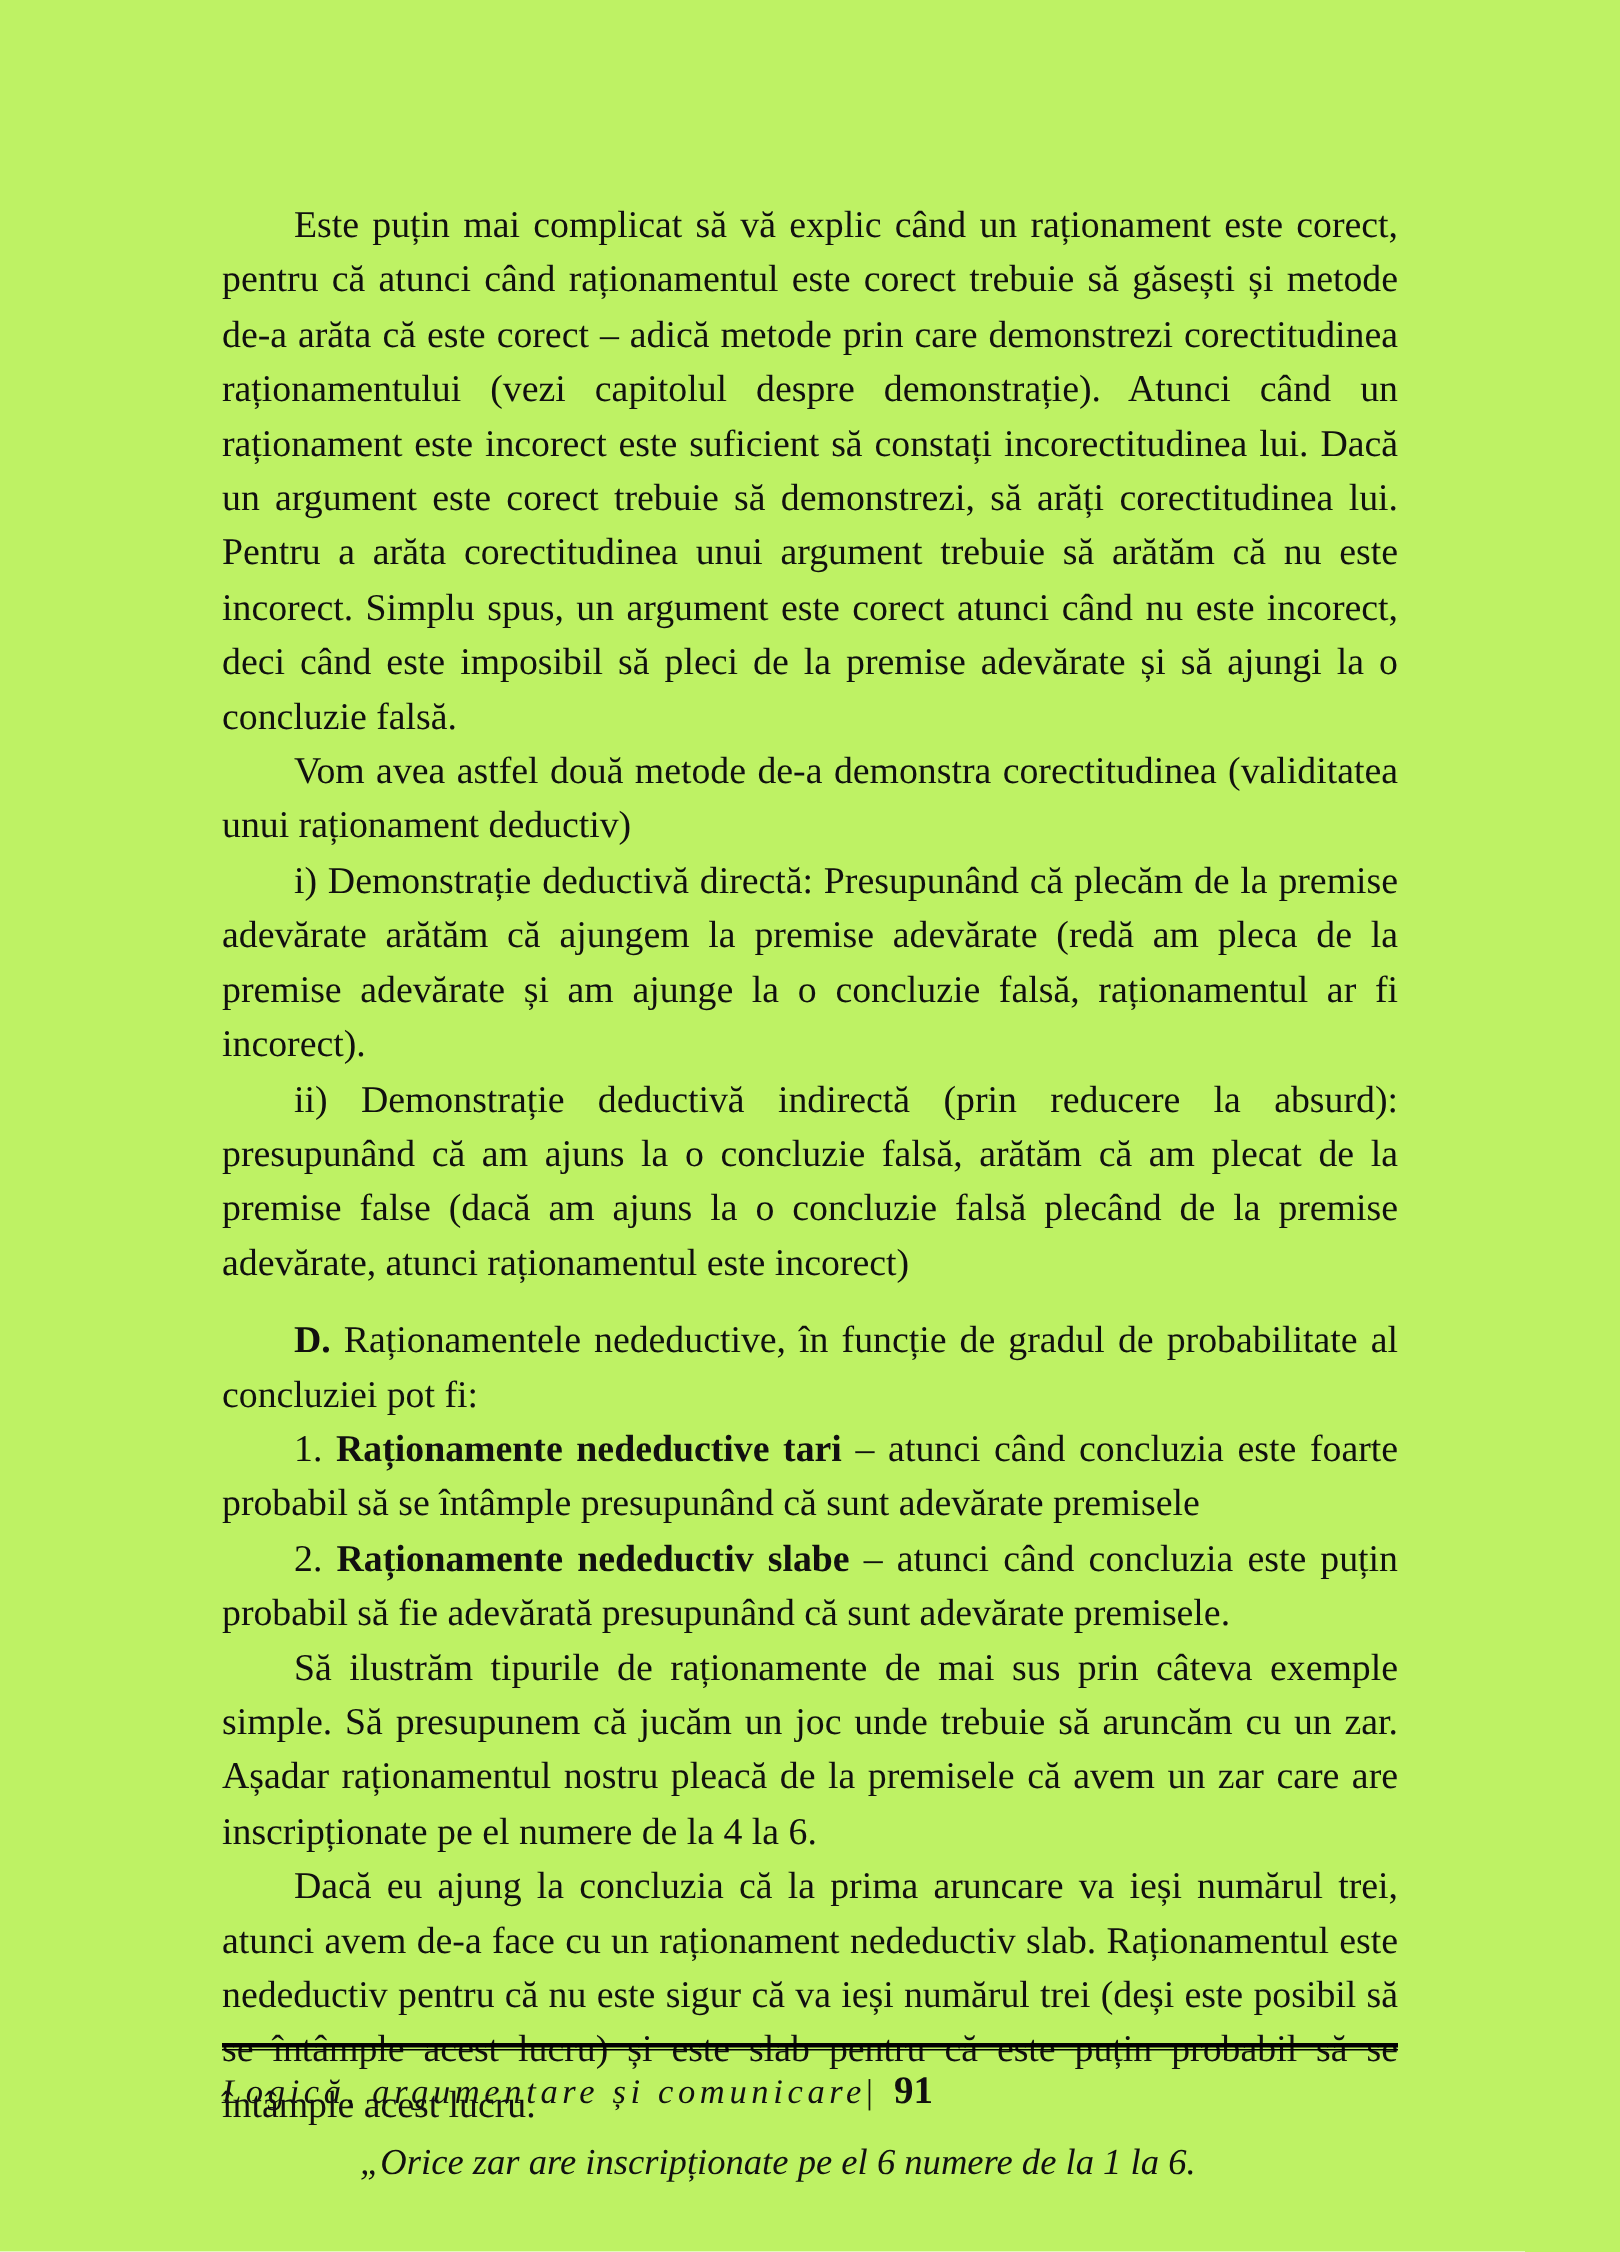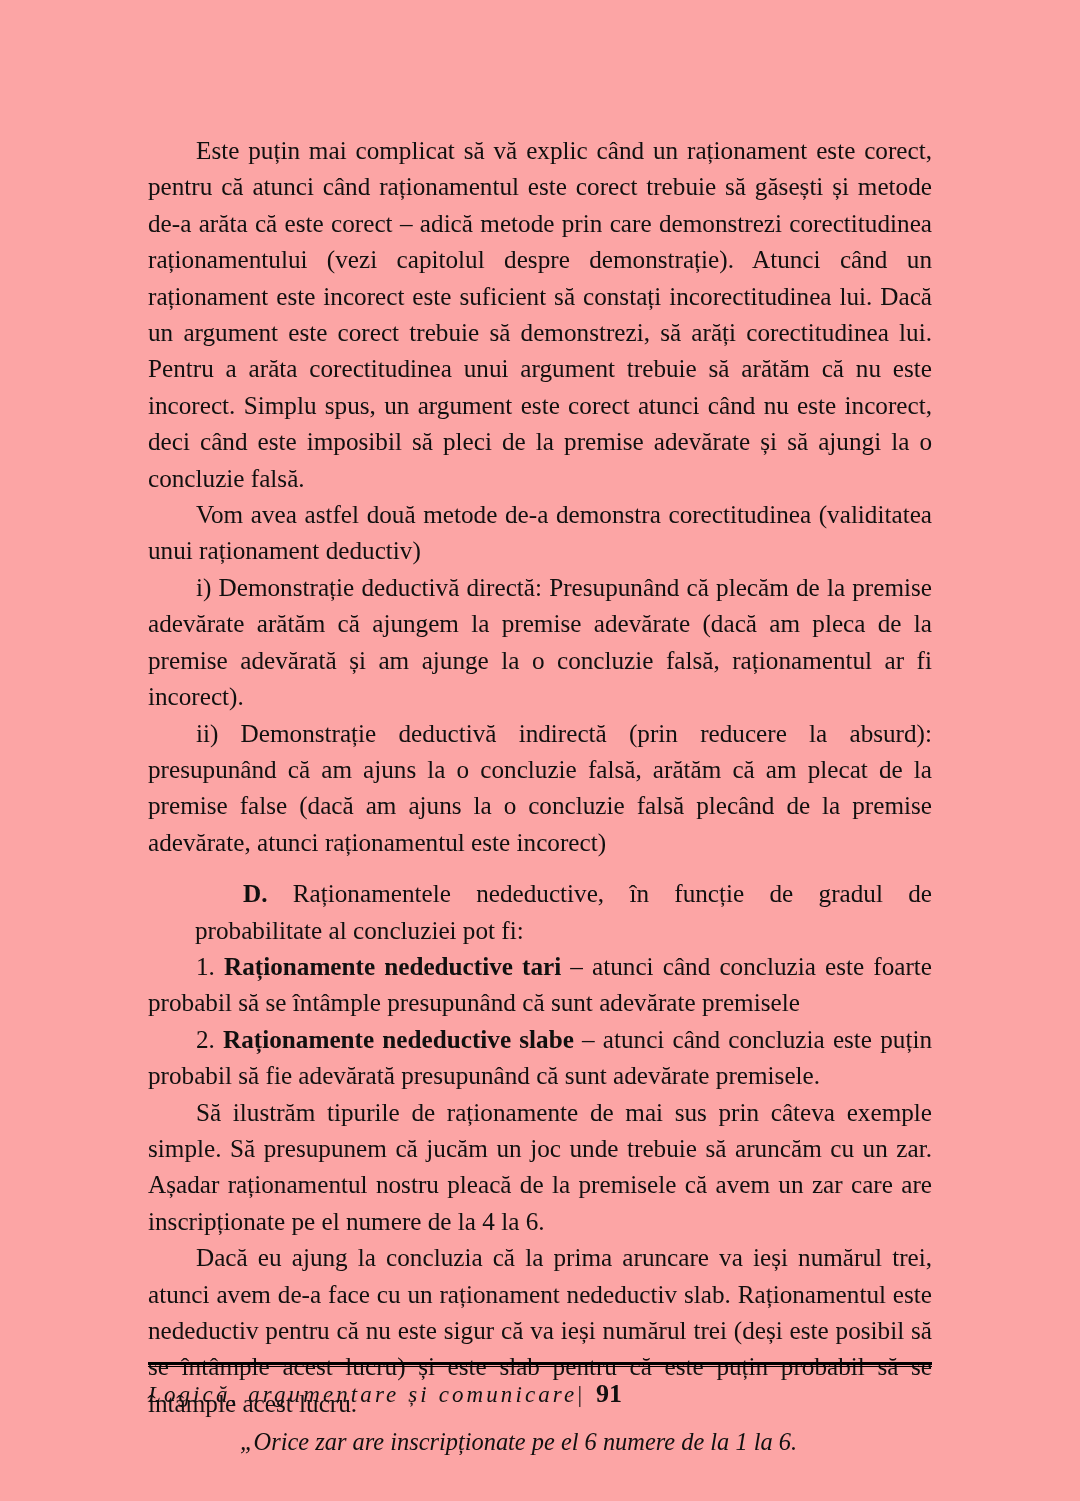--- a/index.html
+++ b/index.html
@@ -5,21 +5,21 @@
 <style>
   html, body {
     margin: 0;
     padding: 0;
     background: #ffffff;
   }
   .page {
     position: relative;
     width: 1080px;
     height: 1501px;
-    background: #fca5a5;
+    background: #bef264;
     overflow: hidden;
     font-family: "Liberation Serif", "DejaVu Serif", serif;
     color: #11100f;
     -webkit-font-smoothing: antialiased;
   }
   .content {
     position: absolute;
     left: 148px;
     top: 133px;
     width: 784px;
@@ -29,21 +29,20 @@
     font-size: 25.2px;
     line-height: 36.4px;
     text-align: justify;
     text-justify: inter-word;
     text-indent: 48px;
     word-spacing: 0px;
     hyphens: none;
   }
   p.para.gap-before {
     margin-top: 15px;
-    margin-left: 47px;
   }
   p.para.last-line-left {
     text-align-last: left;
   }
   b.bold {
     font-weight: bold;
   }
   .quote-block {
     margin-top: 2px;
     padding-left: 92px;
@@ -110,29 +109,29 @@
 <body>
 
 <div class="page">
 
   <div class="content">
 
     <p class="para"> Este puțin mai complicat să vă explic când un raționament este corect, pentru că atunci când raționamentul este corect trebuie să găsești și metode de-a arăta că este corect – adică metode prin care demonstrezi corectitudinea raționamentului (vezi capitolul despre demonstrație). Atunci când un raționament este incorect este suficient să constați incorectitudinea lui. Dacă un argument este corect trebuie să demonstrezi, să arăți corectitudinea lui. Pentru a arăta corectitudinea unui argument trebuie să arătăm că nu este incorect. Simplu spus, un argument este corect atunci când nu este incorect, deci când este imposibil să pleci de la premise adevărate și să ajungi la o concluzie falsă.</p>
 
     <p class="para last-line-left">Vom avea astfel două metode de-a demonstra corectitudinea (validitatea unui raționament deductiv)</p>
 
-    <p class="para last-line-left">i) Demonstrație deductivă directă: Presupunând că plecăm de la premise adevărate arătăm că ajungem la premise adevărate (dacă am pleca de la premise adevărată și am ajunge la o concluzie falsă, raționamentul ar fi incorect).</p>
+    <p class="para last-line-left">i) Demonstrație deductivă directă: Presupunând că plecăm de la premise adevărate arătăm că ajungem la premise adevărate (redă am pleca de la premise adevărate și am ajunge la o concluzie falsă, raționamentul ar fi incorect).</p>
 
     <p class="para last-line-left">ii) Demonstrație deductivă indirectă (prin reducere la absurd): presupunând că am ajuns la o concluzie falsă, arătăm că am plecat de la premise false (dacă am ajuns la o concluzie falsă plecând de la premise adevărate, atunci raționamentul este incorect)</p>
 
     <p class="para gap-before last-line-left"><b class="bold">D.</b><span> Raționamentele nedeductive, în funcție de gradul de probabilitate al concluziei pot fi:</span></p>
 
     <p class="para last-line-left"><span>1. </span><b class="bold">Raționamente nedeductive tari</b><span> – atunci când concluzia este foarte probabil să se întâmple presupunând că sunt adevărate premisele</span></p>
 
-    <p class="para last-line-left"><span>2. </span><b class="bold">Raționamente nedeductive slabe</b><span> – atunci când concluzia este puțin probabil să fie adevărată presupunând că sunt adevărate premisele.</span></p>
+    <p class="para last-line-left"><span>2. </span><b class="bold">Raționamente nedeductiv slabe</b><span> – atunci când concluzia este puțin probabil să fie adevărată presupunând că sunt adevărate premisele.</span></p>
 
     <p class="para last-line-left">Să ilustrăm tipurile de raționamente de mai sus prin câteva exemple simple. Să presupunem că jucăm un joc unde trebuie să aruncăm cu un zar. Așadar raționamentul nostru pleacă de la premisele că avem un zar care are inscripționate pe el numere de la 4 la 6.</p>
 
     <p class="para last-line-left">Dacă eu ajung la concluzia că la prima aruncare va ieși numărul trei, atunci avem de-a face cu un raționament nedeductiv slab. Raționamentul este nedeductiv pentru că nu este sigur că va ieși numărul trei (deși este posibil să se întâmple acest lucru) și este slab pentru că este puțin probabil să se întâmple acest lucru.</p>
 
 
     <div class="quote-block">
       <div class="quote-line">„Orice zar are inscripționate pe el 6 numere de la 1 la 6.</div>
 
     </div>

